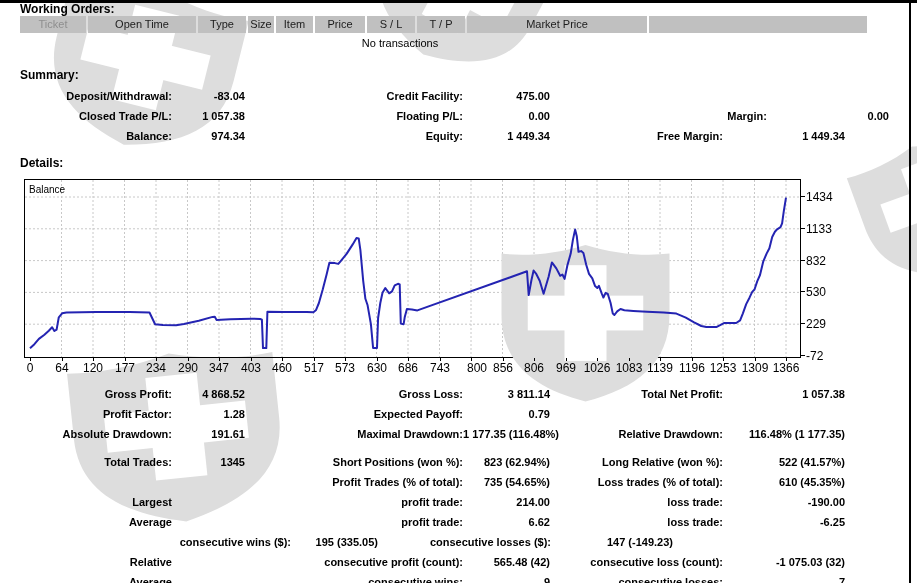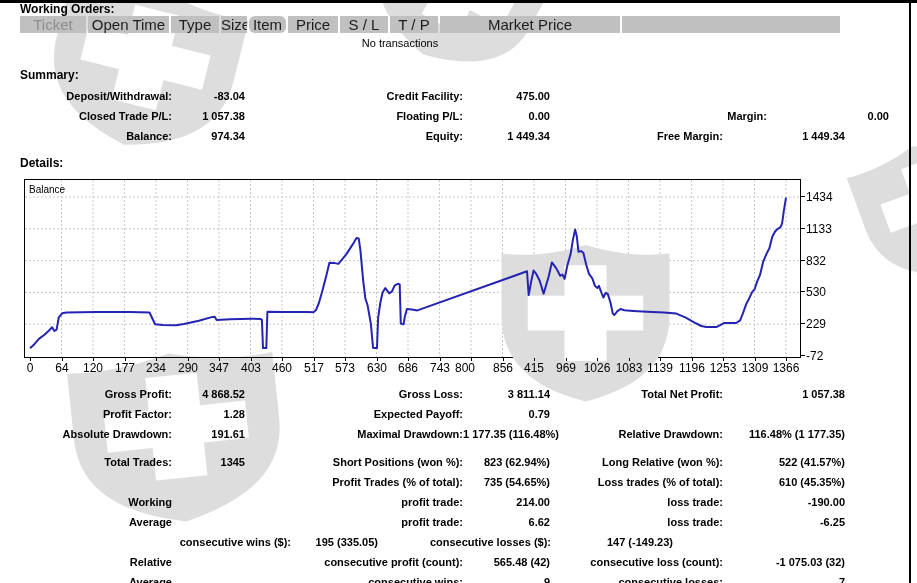--- a/index.html
+++ b/index.html
@@ -4,21 +4,21 @@
 <style>
   html,body{margin:0;padding:0;background:#fff;}
   .page{position:relative;width:917px;height:583px;overflow:hidden;background:#fff;
         font-family:"Liberation Sans",sans-serif;color:#000;}
   .wm{position:absolute;z-index:0;}
   .topbar{position:absolute;left:0;top:0;width:917px;height:3px;background:#000;z-index:2;}
   .vline{position:absolute;left:909px;top:0;width:2px;height:583px;background:#000;z-index:4;}
   .heading{position:absolute;left:20px;z-index:2;font-size:12px;font-weight:bold;white-space:nowrap;}
   .wo-header{position:absolute;left:20px;top:16px;display:flex;gap:2px;z-index:2;}
   .wo-cell{height:17px;line-height:17px;background:#c0c0c0;text-align:center;
-           font-size:15px;color:#1c1c1c;overflow:hidden;white-space:nowrap;}
+           font-size:11px;color:#1c1c1c;overflow:hidden;white-space:nowrap;}
   .wo-cell.dim{color:#8e8e8e;}
   .no-trans{position:absolute;left:25px;top:37px;width:750px;text-align:center;
             font-size:11px;z-index:2;}
   .rows{position:absolute;left:0;z-index:2;}
   .srow{display:flex;height:20px;line-height:20px;}
   .cell{text-align:right;font-size:11px;font-weight:bold;white-space:nowrap;overflow:visible;}
   .chart{position:absolute;left:24px;top:179px;width:777px;height:179px;
          border:1px solid #000;box-sizing:border-box;z-index:1;}
   .chart svg{overflow:visible;display:block;}
   .axis-label{position:absolute;font-size:12px;z-index:2;white-space:nowrap;}
@@ -51,24 +51,24 @@
   <svg class="wm" viewBox="0 0 100 112" preserveAspectRatio="none" style="left:70px;top:350px;width:215px;height:175px;transform:rotate(-6deg)">
       <use href="#shield"></use>
     </svg>
 
   <div class="topbar"></div>
 
   <div class="heading" style="top:2px">Working Orders:</div>
 
   <div class="wo-header" id="wo-header">
       <div class="wo-cell dim" style="width: 66px;">Ticket</div>
-      <div class="wo-cell" style="width: 81px;">Open Time</div>
+      <div class="wo-cell" style="width: 108px;">Open Time</div>
       <div class="wo-cell" style="width: 48px;">Type</div>
       <div class="wo-cell" style="width: 26px;">Size</div>
-      <div class="wo-cell" style="width: 37px; border-radius: 6px;">Item</div>
+      <div class="wo-cell" style="width: 37px;">Item</div>
       <div class="wo-cell" style="width: 50px;">Price</div>
       <div class="wo-cell" style="width: 48px;">S / L</div>
       <div class="wo-cell" style="width: 48px;">T / P</div>
       <div class="wo-cell" style="width: 180px;">Market Price</div>
       <div class="wo-cell" style="width: 218px;"></div>
     </div>
 
   <div class="no-trans">No transactions</div>
 
   <div class="heading" style="top:68px">Summary:</div>
@@ -159,25 +159,25 @@
       <div class="axis-label" style="left:298px;top:361px;width:32px;text-align:center;">517</div>
       <div class="tickmark" style="left:314px;top:358px;width:1px;height:3px;"></div>
       <div class="axis-label" style="left:329px;top:361px;width:32px;text-align:center;">573</div>
       <div class="tickmark" style="left:345px;top:358px;width:1px;height:3px;"></div>
       <div class="axis-label" style="left:361px;top:361px;width:32px;text-align:center;">630</div>
       <div class="tickmark" style="left:377px;top:358px;width:1px;height:3px;"></div>
       <div class="axis-label" style="left:392px;top:361px;width:32px;text-align:center;">686</div>
       <div class="tickmark" style="left:408px;top:358px;width:1px;height:3px;"></div>
       <div class="axis-label" style="left:424px;top:361px;width:32px;text-align:center;">743</div>
       <div class="tickmark" style="left:440px;top:358px;width:1px;height:3px;"></div>
-      <div class="axis-label" style="left:455px;top:361px;width:32px;text-align:left;">800</div>
+      <div class="axis-label" style="left:455px;top:361px;width:32px;text-align:right;">800</div>
       <div class="tickmark" style="left:471px;top:358px;width:1px;height:3px;"></div>
       <div class="axis-label" style="left:487px;top:361px;width:32px;text-align:center;">856</div>
       <div class="tickmark" style="left:503px;top:358px;width:1px;height:3px;"></div>
-      <div class="axis-label" style="left:518px;top:361px;width:32px;text-align:center;">415</div>
+      <div class="axis-label" style="left:518px;top:361px;width:32px;text-align:center;">806</div>
       <div class="tickmark" style="left:534px;top:358px;width:1px;height:3px;"></div>
       <div class="axis-label" style="left:550px;top:361px;width:32px;text-align:center;">969</div>
       <div class="tickmark" style="left:566px;top:358px;width:1px;height:3px;"></div>
       <div class="axis-label" style="left:581px;top:361px;width:32px;text-align:center;">1026</div>
       <div class="tickmark" style="left:597px;top:358px;width:1px;height:3px;"></div>
       <div class="axis-label" style="left:613px;top:361px;width:32px;text-align:center;">1083</div>
       <div class="tickmark" style="left:629px;top:358px;width:1px;height:3px;"></div>
       <div class="axis-label" style="left:644px;top:361px;width:32px;text-align:center;">1139</div>
       <div class="tickmark" style="left:660px;top:358px;width:1px;height:3px;"></div>
       <div class="axis-label" style="left:676px;top:361px;width:32px;text-align:center;">1196</div>
@@ -239,21 +239,21 @@
       </div>
       <div class="srow">
         <div class="cell" style="width: 172px;"></div>
         <div class="cell" style="width: 73px;"></div>
         <div class="cell" style="width: 218px;">Profit Trades (% of total):</div>
         <div class="cell" style="width: 87px;">735 (54.65%)</div>
         <div class="cell" style="width: 173px;">Loss trades (% of total):</div>
         <div class="cell" style="width: 122px;">610 (45.35%)</div>
       </div>
       <div class="srow">
-        <div class="cell" style="width: 172px;">Working</div>
+        <div class="cell" style="width: 172px;">Largest</div>
         <div class="cell" style="width: 73px;"></div>
         <div class="cell" style="width: 218px;">profit trade:</div>
         <div class="cell" style="width: 87px;">214.00</div>
         <div class="cell" style="width: 173px;">loss trade:</div>
         <div class="cell" style="width: 122px;">-190.00</div>
       </div>
       <div class="srow">
         <div class="cell" style="width: 172px;">Average</div>
         <div class="cell" style="width: 73px;"></div>
         <div class="cell" style="width: 218px;">profit trade:</div>

